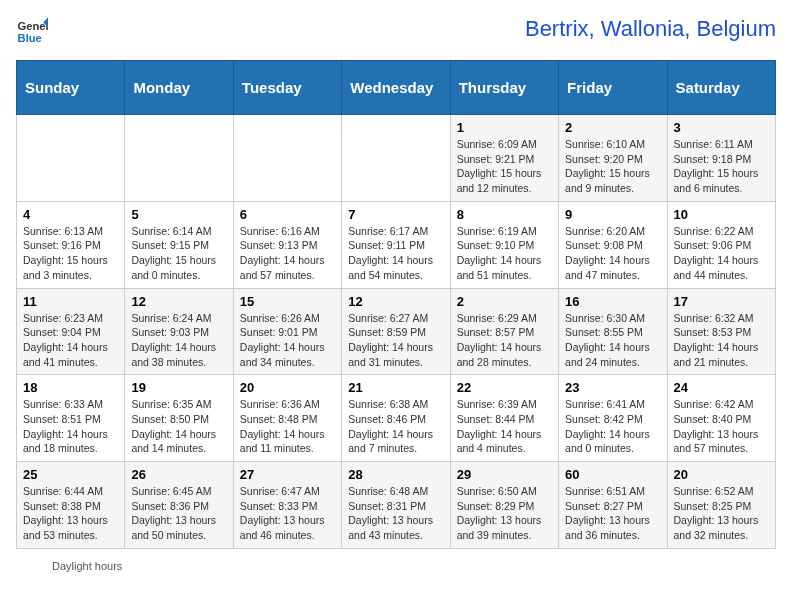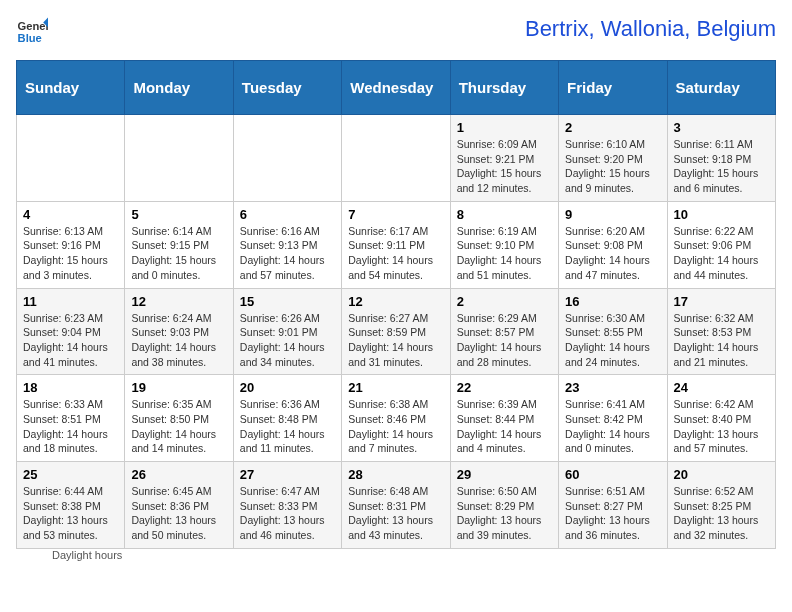--- a/index.html
+++ b/index.html
@@ -70,21 +70,21 @@
     }
     .day-info {
       color: #333;
       font-size: 10.5px;
       line-height: 1.4;
     }
     td.empty {
       background: #fff !important;
     }
     .footer {
-      margin-top: 0;
+      margin-top: 11px;
       font-size: 11px;
       color: #555;
       padding-left: 36px;
     }
   </style>
 </head>
 <body>
 
 <div class="header-area">
   <div class="logo">

